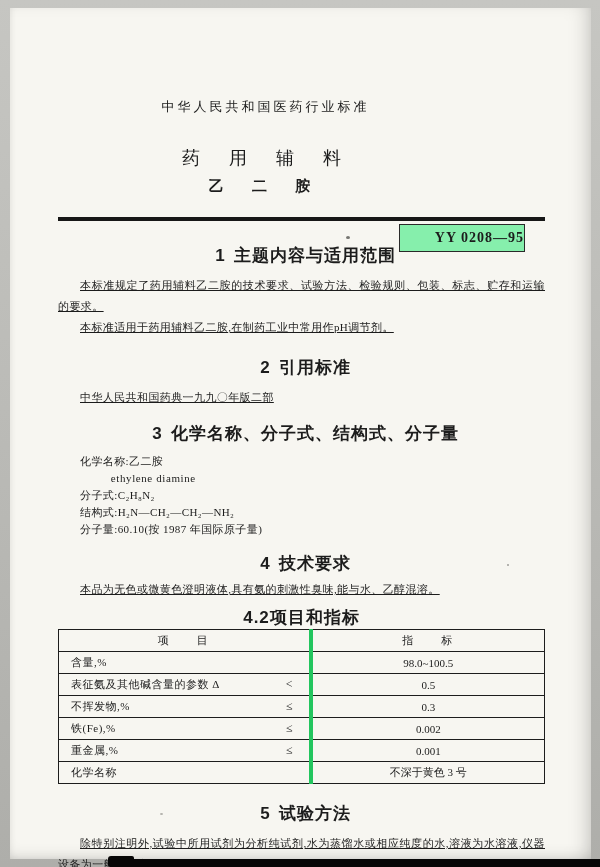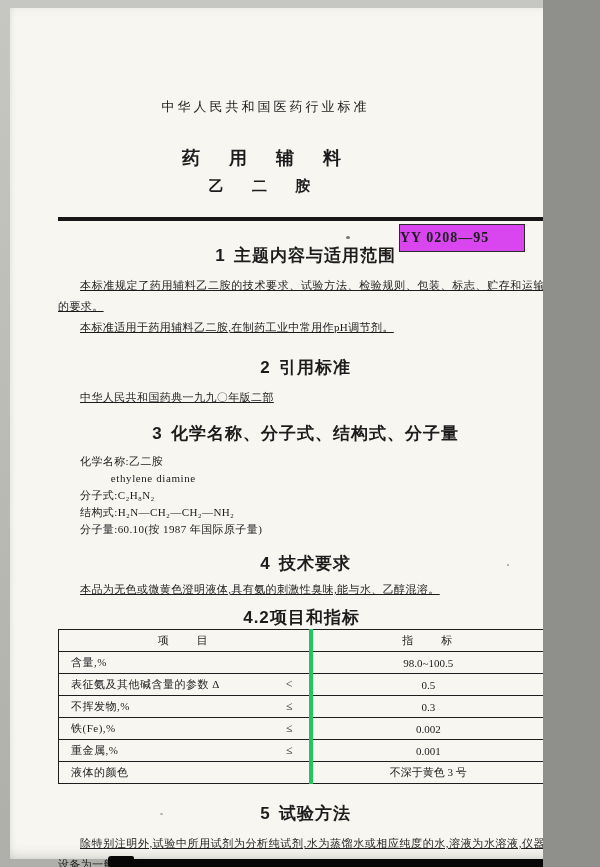--- a/index.html
+++ b/index.html
@@ -1,36 +1,36 @@
 <!DOCTYPE html>
 <html><head>
 <meta charset="utf-8">
 <style>
   * { margin:0; padding:0; box-sizing:border-box; }
   html,body { width:600px; height:867px; overflow:hidden; }
   body { background:#8f8f8b; font-family:"Liberation Serif","DejaVu Serif",serif; color:#1c1c1c; }
 
-  .scan { position:relative; width:543px; height:867px;
+  .scan { position:relative; width:600px; height:867px;
           background:linear-gradient(180deg,#c6c6c2 0%, #b8b8b4 60%, #aeaeaa 100%); overflow:hidden;padding-left:14px; }
 
   .paper { position:absolute; left:10px; top:8px; width:581px; height:851px;
            background:#f7f6f1;
            box-shadow: inset -14px 0 22px -14px rgba(0,0,0,.25), inset 0 -10px 18px -12px rgba(0,0,0,.2), inset 4px 0 10px -6px rgba(0,0,0,.12); }
 
   .content { position:relative; height:100%; padding:0 46px 0 48px; }
 
   .doc-header { margin-top:90px; text-align:center; font-size:13px; letter-spacing:3px;
                 transform:translateX(-36px); }
 
   .std-box { position:absolute; top:126px; right:66px; width:126px; height:28px;
-             border:1.4px solid #2a2a2a; text-align:left; line-height:25px;
-             font-weight:bold; font-size:14px; letter-spacing:1px; background:#d946ef; }
+             border:1.4px solid #2a2a2a; text-align:right; line-height:25px;
+             font-weight:bold; font-size:14px; letter-spacing:1px; background:#86efac; }
 
   .title1 { margin-top:30px; text-align:center; font-family:"Liberation Sans","DejaVu Sans",sans-serif;
-            font-weight:bold; font-size:18px; letter-spacing:12px; transform:translateX(-34px); }
+            font-weight:normal; font-size:18px; letter-spacing:12px; transform:translateX(-34px); }
   .title2 { margin-top:7px; text-align:center; font-family:"Liberation Sans","DejaVu Sans",sans-serif;
             font-weight:bold; font-size:15px; letter-spacing:12px; transform:translateX(-36px); }
 
   .thick-rule { margin-top:21px; height:4px; background:#171717; }
 
   .sec-heading { font-family:"Liberation Sans","DejaVu Sans",sans-serif; font-weight:bold;
                  font-size:17px; letter-spacing:1px;text-align:center; }
   .sec-heading .num { display:inline-block; min-width:1.6em; }
 
   .para { font-size:11px; line-height:21px; text-indent:2em; letter-spacing:.4px; text-align:justify;text-decoration:underline; }
@@ -131,21 +131,21 @@
             <td class="item">铁(Fe),%</td>
             <td class="cmp">≤</td>
             <td class="val">0.002</td>
           </tr>
           <tr>
             <td class="item">重金属,%</td>
             <td class="cmp">≤</td>
             <td class="val">0.001</td>
           </tr>
           <tr>
-            <td class="item">液体的颜色</td>
+            <td class="item">化学名称</td>
             <td class="cmp"></td>
             <td class="val">不深于黄色 3 号</td>
           </tr>
         </tbody>
       </table>
 
       <div class="sec-heading mt18">
         <span class="num">5</span><span>试验方法</span>
       </div>
       <div class="para mt8">除特别注明外,试验中所用试剂为分析纯试剂,水为蒸馏水或相应纯度的水,溶液为水溶液,仪器设备为一般实验室仪器设备。</div>

